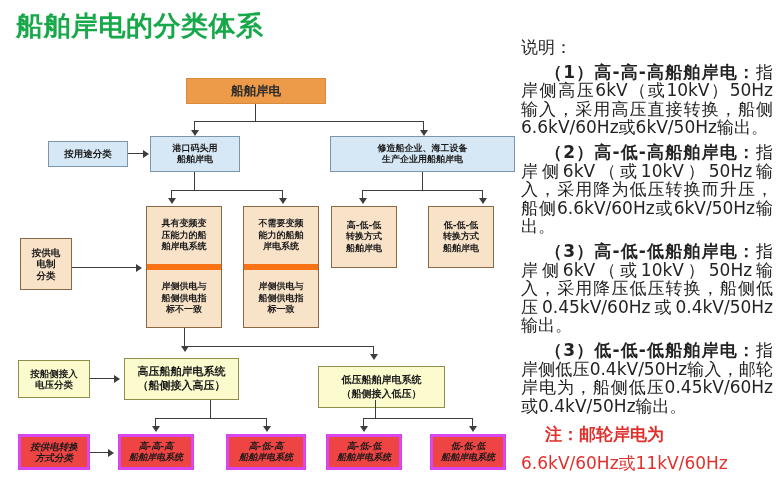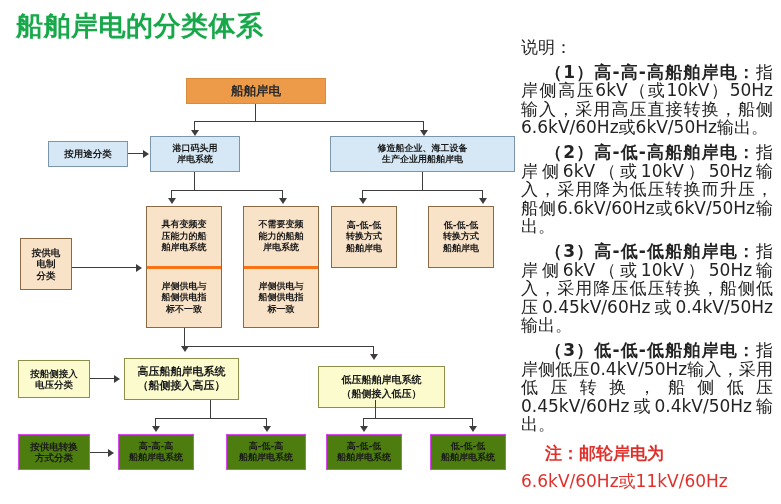--- a/index.html
+++ b/index.html
@@ -32,30 +32,30 @@
     line-height:11.5px;
     color:#1a1a1a;
     font-weight:bold;
     padding:1px 2px;
     white-space:pre-line;
   }
   .orange{background:#ED9B48;border:1px solid #D98B3C;font-size:12.5px;line-height:14px;color:#2b2b2b;}
   .blue  {background:#D6E8F5;border:1px solid #7B96AA;}
   .tan   {background:#F8E2C8;border:1px solid #8A6A45;}
   .yellow{background:#FBFBCE;border:1px solid #8E8E4B;}
-  .green {background:#4d7c0f;border:1px solid #d946ef;}
+  .green {background:#ef4444;border:3px solid #d946ef;font-style:italic;}
 
   
   .stack{position:absolute;box-sizing:border-box;display:flex;flex-direction:column;}
   .stack .cell{
     flex:1;display:flex;align-items:center;justify-content:center;
     text-align:center;font-size:9px;line-height:11.5px;font-weight:bold;color:#1a1a1a;
     white-space:pre-line;box-sizing:border-box;
   }
-  .stack .cell.top{border-bottom:3px solid #f97316;}
+  .stack .cell.top{border-bottom:6px solid #f97316;}
 
   
   .ln{position:absolute;background:#3d3d3d;}
   .lnv{width:1.4px;}
   .lnh{height:1.4px;}
   .ar{position:absolute;width:0;height:0;}
   .ar-down{border-left:4px solid transparent;border-right:4px solid transparent;border-top:6px solid #3d3d3d;}
   .ar-right{border-top:4px solid transparent;border-bottom:4px solid transparent;border-left:6px solid #3d3d3d;}
 
   
@@ -80,21 +80,21 @@
   <div class="node orange" style="left:186px;top:78px;width:140px;height:26px;">船舶岸电</div>
 
   <div class="ln lnv" style="left:255px;top:104px;height:18px;"></div>
   <div class="ln lnh" style="left:194px;top:121px;width:230px;"></div>
   <div class="ln lnv" style="left:194px;top:121px;height:11px;"></div>
   <div class="ln lnv" style="left:423px;top:121px;height:11px;"></div>
   <div class="ar ar-down" style="left:191px;top:130px;"></div>
   <div class="ar ar-down" style="left:420px;top:130px;"></div>
 
   <div class="node blue" style="left:150px;top:136px;width:90px;height:36px;">港口码头用
-岸电系统</div>
+船舶岸电</div>
   <div class="node blue" style="left:330px;top:136px;width:185px;height:36px;">修造船企业、海工设备
 生产企业用船舶岸电</div>
 
   <div class="node blue" style="left:48px;top:141px;width:80px;height:26px;font-size:9.5px;">按用途分类</div>
   <div class="ln lnh" style="left:128px;top:153px;width:16px;"></div>
   <div class="ar ar-right" style="left:143px;top:150px;"></div>
 
   <div class="ln lnv" style="left:194px;top:172px;height:19px;"></div>
   <div class="ln lnh" style="left:171px;top:190px;width:112px;"></div>
   <div class="ln lnv" style="left:171px;top:190px;height:10px;"></div>
@@ -186,19 +186,19 @@
 
   <div id="notes">
     <div class="lead">说明：</div>
 
     <p class="ind"><span class="hd">（1）高-高-高船舶岸电：</span><span>指岸侧高压6kV（或10kV）50Hz输入，采用高压直接转换，船侧6.6kV/60Hz或6kV/50Hz输出。</span></p>
 
     <p class="ind"><span class="hd">（2）高-低-高船舶岸电：</span><span>指岸侧6kV（或10kV）50Hz输入，采用降为低压转换而升压，船侧6.6kV/60Hz或6kV/50Hz输出。</span></p>
 
     <p class="ind"><span class="hd">（3）高-低-低船舶岸电：</span><span>指岸侧6kV（或10kV）50Hz输入，采用降压低压转换，船侧低压0.45kV/60Hz或0.4kV/50Hz输出。</span></p>
 
-    <p class="ind"><span class="hd">（3）低-低-低船舶岸电：</span><span>指岸侧低压0.4kV/50Hz输入，采用低压转换，船侧低压0.45kV/60Hz或0.4kV/50Hz输出。</span></p>
+    <p class="ind"><span class="hd">（3）低-低-低船舶岸电：</span><span>指岸侧低压0.4kV/50Hz输入，邮轮岸电为，船侧低压0.45kV/60Hz或0.4kV/50Hz输出。</span></p>
 
     <p class="warn ind"><span class="hd">注：邮轮岸电为</span></p>
     <p class="warn" style="text-indent:0;"><span>6.6kV/60Hz或11kV/60Hz</span></p>
   </div>
 
 </div>
 
 </body></html>

